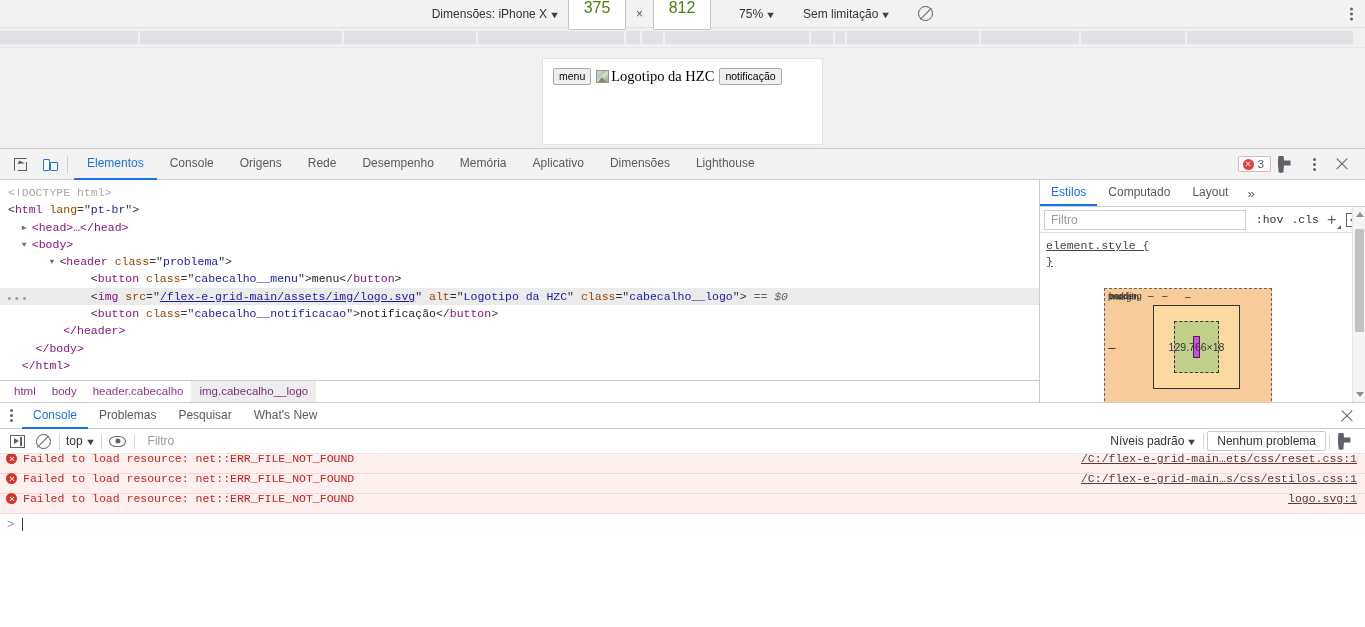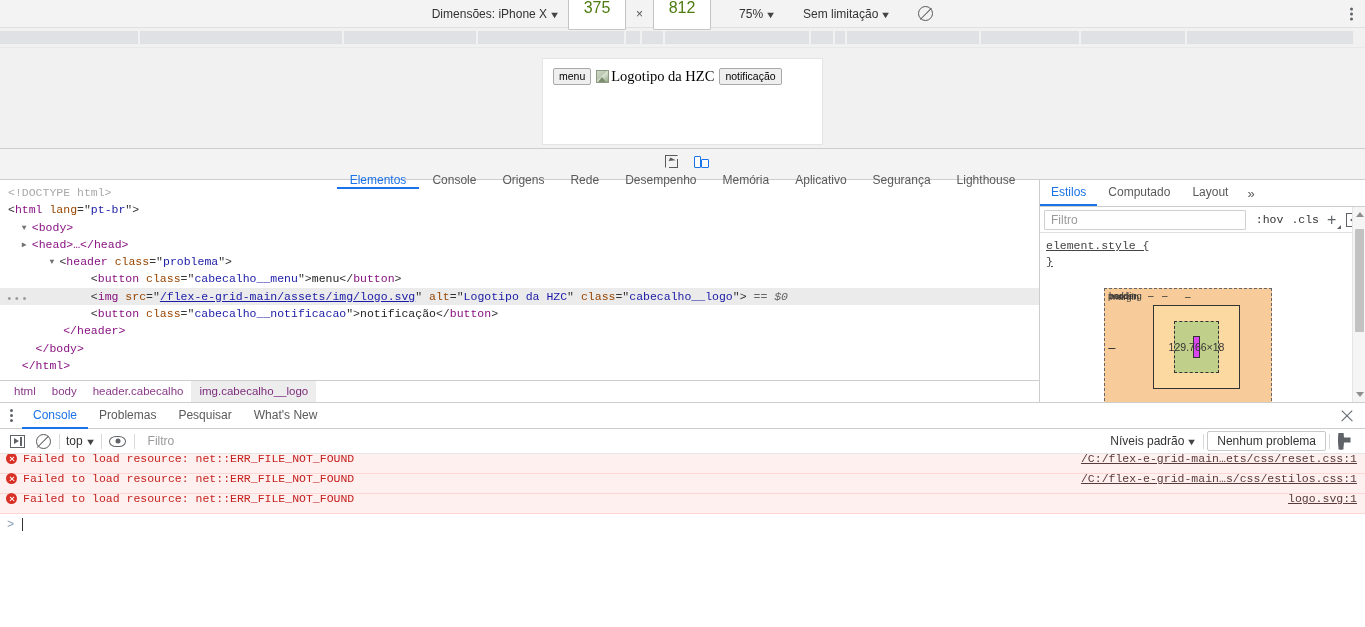--- a/index.html
+++ b/index.html
@@ -127,21 +127,20 @@
     border-top: 1px solid #cdcdcd;
     background: #fff;
     min-height: 0;
   }
   .dt-tabbar {
     height: 31px; min-height: 31px;
     background: #f3f3f3;
     border-bottom: 1px solid #cdcdcd;
     display: flex; align-items: center;
     position: relative;
-    flex-direction: column;
   }
   .dt-icons { display: flex; align-items: center; gap: 4px; padding-left: 7px; }
   .icon-btn {
     width: 26px; height: 24px;
     display: flex; align-items: center; justify-content: center;
     border-radius: 2px;
   }
   .cursor-ico {
     width: 13px; height: 13px; position: relative;
     border: 1.4px solid #5a5a5a;
@@ -507,21 +506,21 @@
       </div>
       <div class="tabbar-divider"></div>
       <div class="dt-tabs">
         <div class="dt-tab active">Elementos</div>
         <div class="dt-tab">Console</div>
         <div class="dt-tab">Origens</div>
         <div class="dt-tab">Rede</div>
         <div class="dt-tab">Desempenho</div>
         <div class="dt-tab">Memória</div>
         <div class="dt-tab">Aplicativo</div>
-        <div class="dt-tab">Segurança</div>
+        <div class="dt-tab">Dimensões</div>
         <div class="dt-tab">Lighthouse</div>
       </div>
       <div class="dt-tabbar-right">
         <div class="err-badge">
           <span class="err-dot"></span>
           <span class="err-count">3</span>
         </div>
         <div class="icon-btn">
           <span class="gear-wrap"><span class="gear"></span></span>
         </div>
@@ -533,22 +532,22 @@
         </div>
       </div>
     </div>
 
     <div class="panel-split">
 
       <div class="dom-pane">
         <div class="dom-tree">
           <div class="dom-line"><span class="doctype">&lt;!DOCTYPE html&gt;</span></div>
           <div class="dom-line"><span class="punct">&lt;</span><span class="tw">html</span> <span class="attr">lang</span><span class="punct">="</span><span class="val">pt-br</span><span class="punct">"&gt;</span></div>
+          <div class="dom-line">  <span class="arrow">▶</span><span class="tw">&lt;head&gt;…&lt;/head&gt;</span></div>
           <div class="dom-line">  <span class="arrow">▼</span><span class="tw">&lt;body&gt;</span></div>
-          <div class="dom-line">  <span class="arrow">▶</span><span class="tw">&lt;head&gt;…&lt;/head&gt;</span></div>
           <div class="dom-line">      <span class="arrow">▼</span><span class="punct">&lt;</span><span class="tw">header</span> <span class="attr">class</span><span class="punct">="</span><span class="val">problema</span><span class="punct">"&gt;</span></div>
           <div class="dom-line">            <span class="punct">&lt;</span><span class="tw">button</span> <span class="attr">class</span><span class="punct">="</span><span class="val">cabecalho__menu</span><span class="punct">"&gt;</span><span class="txt">menu</span><span class="punct">&lt;/</span><span class="tw">button</span><span class="punct">&gt;</span></div>
           <div class="dom-line selected"><span class="dots3">•••</span>            <span class="punct">&lt;</span><span class="tw">img</span> <span class="attr">src</span><span class="punct">="</span><a class="val" href="#">/flex-e-grid-main/assets/img/logo.svg</a><span class="punct">"</span> <span class="attr">alt</span><span class="punct">="</span><span class="val">Logotipo da HZC</span><span class="punct">"</span> <span class="attr">class</span><span class="punct">="</span><span class="val">cabecalho__logo</span><span class="punct">"&gt;</span> <span class="dollar">== $0</span></div>
           <div class="dom-line">            <span class="punct">&lt;</span><span class="tw">button</span> <span class="attr">class</span><span class="punct">="</span><span class="val">cabecalho__notificacao</span><span class="punct">"&gt;</span><span class="txt">notificação</span><span class="punct">&lt;/</span><span class="tw">button</span><span class="punct">&gt;</span></div>
           <div class="dom-line">        <span class="tw">&lt;/header&gt;</span></div>
           <div class="dom-line">    <span class="tw">&lt;/body&gt;</span></div>
           <div class="dom-line">  <span class="tw">&lt;/html&gt;</span></div>
         </div>
         <div class="breadcrumb">
           <span class="crumb">html</span>

